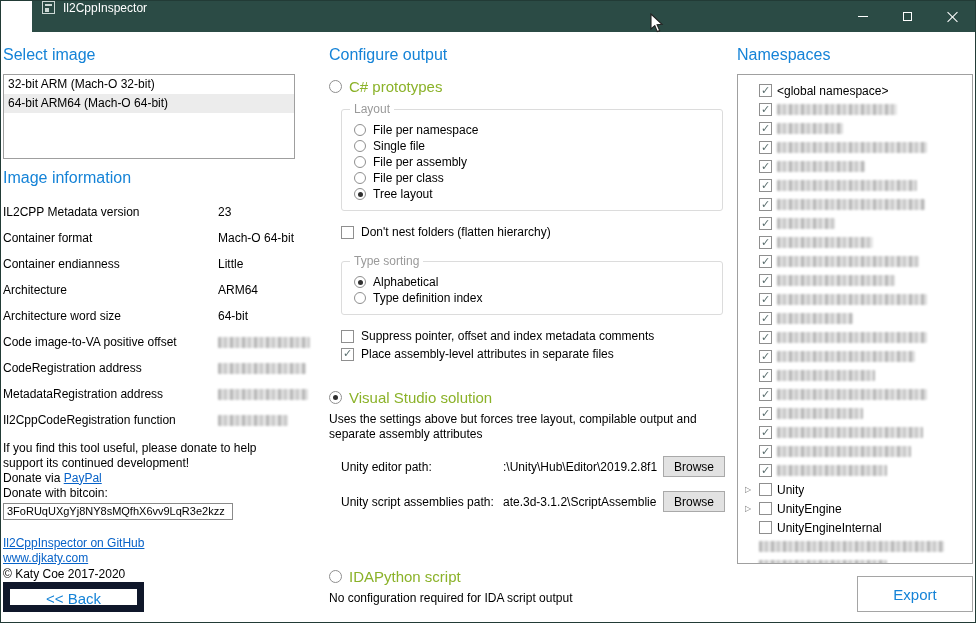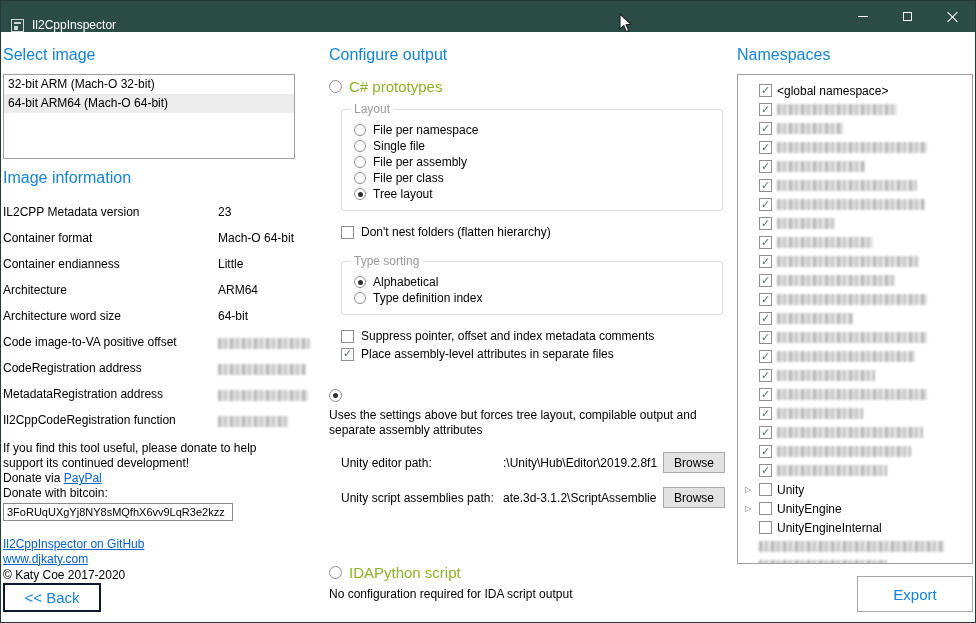--- a/index.html
+++ b/index.html
@@ -9,21 +9,21 @@
     --link:#0762C8;
   }
   *{box-sizing:border-box;}
   html,body{margin:0;padding:0;background:#777;}
   .window{
     width:976px;height:623px;position:relative;background:#fff;
     border:1px solid #223b36;display:flex;flex-direction:column;
     font-family:"Liberation Sans",sans-serif;color:#000;overflow:hidden;
   }
   
-  .titlebar{height:31px;flex:none;background:var(--titlebar);display:flex;align-items:flex-end;position:relative;}
+  .titlebar{height:31px;flex:none;background:var(--titlebar);display:flex;align-items:flex-start;position:relative;margin-left:31px;}
   .app-icon{width:13px;height:13px;margin:0 8px 0 10px;border:1px solid #cdd8d5;position:relative;flex:none;}
   .app-icon::before{content:"";position:absolute;left:2px;top:2px;width:7px;height:2px;background:#cdd8d5;}
   .app-icon::after{content:"";position:absolute;left:2px;top:6px;width:4px;height:4px;background:#cdd8d5;}
   .title-text{font-size:12px;color:#fff;}
   .win-controls{margin-left:auto;display:flex;height:100%;}
   .win-btn{width:45px;height:100%;display:flex;align-items:center;justify-content:center;cursor:pointer;}
   .min-glyph{width:10px;height:1px;background:#fff;}
   .max-glyph{width:9px;height:9px;border:1px solid #fff;}
   .close-glyph{position:relative;width:11px;height:11px;}
   .close-glyph::before,.close-glyph::after{content:"";position:absolute;left:5px;top:-1px;width:1px;height:14px;background:#fff;}
@@ -43,21 +43,21 @@
   .redact{display:inline-block;height:11px;border-radius:1px;
     background:repeating-linear-gradient(90deg,#b7b7b7 0 3px,#dedede 3px 6px,#c9c9c9 6px 9px,#e7e7e7 9px 12px);
     filter:blur(1.3px);vertical-align:middle;}
   .donate-text{font-size:12px;line-height:15px;margin-top:8px;width:282px;}
   .donate-line{font-size:12px;line-height:15px;}
   a.link{color:var(--link);text-decoration:underline;cursor:pointer;display:inline-block;}
   a.block{display:block;}
   .btc-input{width:230px;height:18px;border:1px solid #8a8a8a;font-size:11px;padding:1px 3px;margin:2px 0 4px;font-family:"Liberation Sans",sans-serif;}
   .links{margin-top:12px;font-size:12px;line-height:15px;}
   .copyright{font-size:12px;margin-top:1px;}
-  .back-btn{margin-top:auto;width:98px;height:30px;border:2px solid #0f172a;background:#fff;color:var(--blue);font-size:15px;font-family:inherit;cursor:pointer;}
+  .back-btn{margin-top:auto;width:141px;height:30px;border:7px solid #0f172a;background:#fff;color:var(--blue);font-size:15px;font-family:inherit;cursor:pointer;}
   
   .col-mid{width:396px;flex:none;margin-left:34px;display:flex;flex-direction:column;}
   .section-radio{display:flex;align-items:center;gap:7px;margin:4px 0 4px;}
   .section-label{font-size:15px;}
   .green{color:var(--green);}
   .radio{width:13px;height:13px;border:1px solid #8f8f8f;border-radius:50%;background:#fff;display:inline-flex;align-items:center;justify-content:center;flex:none;}
   .radio.on::after{content:"";width:5px;height:5px;border-radius:50%;background:#2f2f2f;}
   .groupbox{position:relative;border:1px solid #dcdcdc;border-radius:3px;margin:10px 2px 12px 12px;padding:12px 12px 8px;}
   .group-title{position:absolute;top:-8px;left:8px;background:#fff;padding:0 4px;font-size:12px;color:#9a9a9a;}
   .radio-row{display:flex;align-items:center;gap:7px;height:16px;font-size:12px;cursor:default;}
@@ -228,20 +228,21 @@
             <span class="cb-label">Suppress pointer, offset and index metadata comments</span>
           </div>
           <div class="cb-row">
             <span class="check on"></span>
             <span class="cb-label">Place assembly-level attributes in separate files</span>
           </div>
         </div>
 
       <div class="section-radio vs-section">
         <span class="radio on"></span>
+        <span class="section-label green">Visual Studio solution</span>
       </div>
       <div class="vs-desc">Uses the settings above but forces tree layout, compilable output and separate assembly attributes</div>
 
       <div class="path-row">
         <span class="path-label">Unity editor path:</span>
         <span class="path-value">:\Unity\Hub\Editor\2019.2.8f1</span>
         <button class="browse-btn">Browse</button>
       </div>
       <div class="path-row">
         <span class="path-label">Unity script assemblies path:</span>

